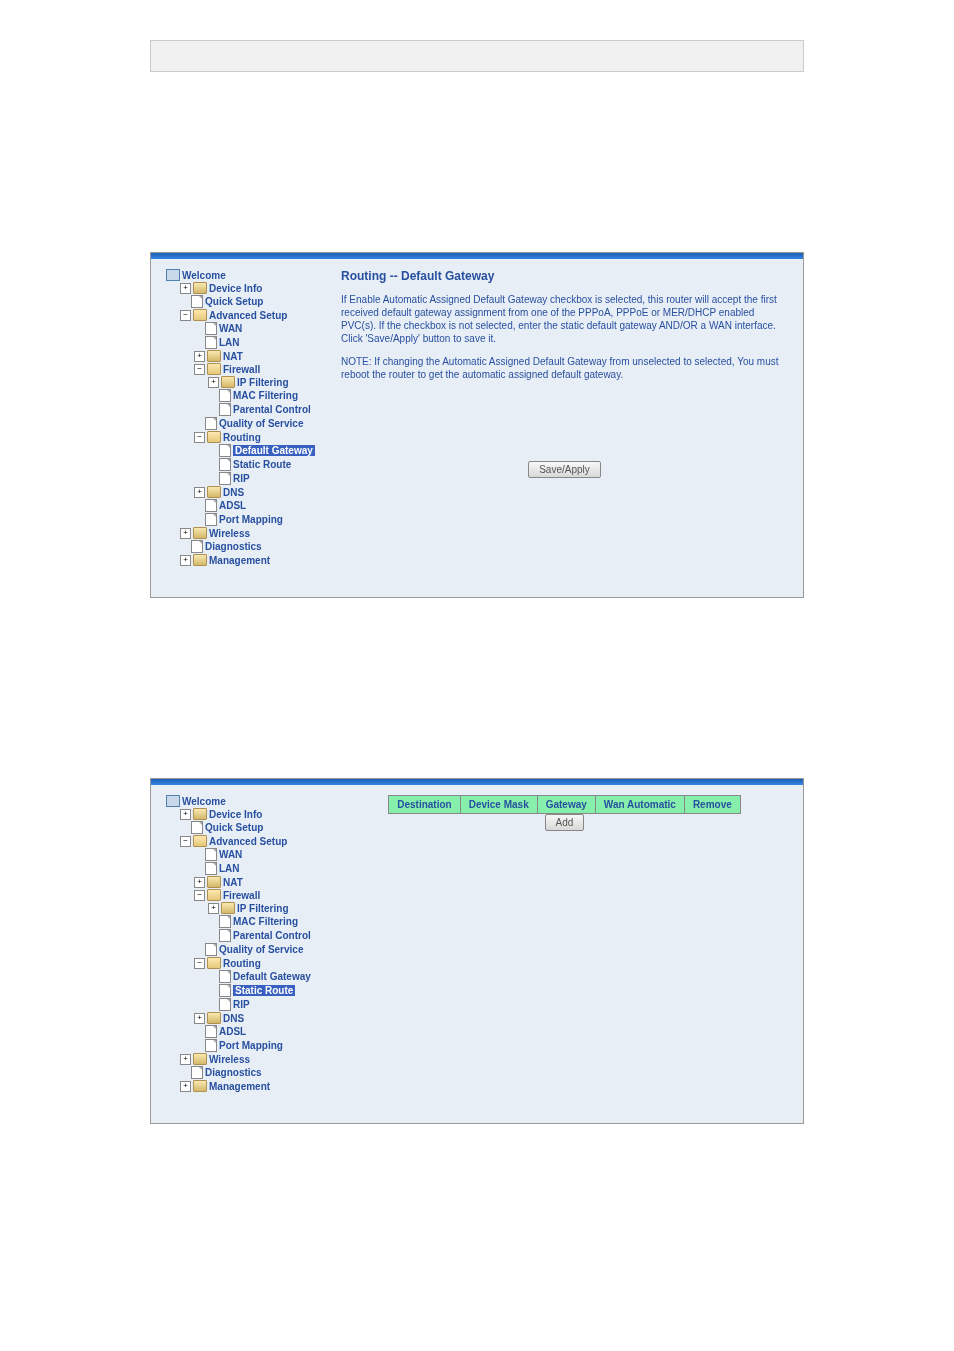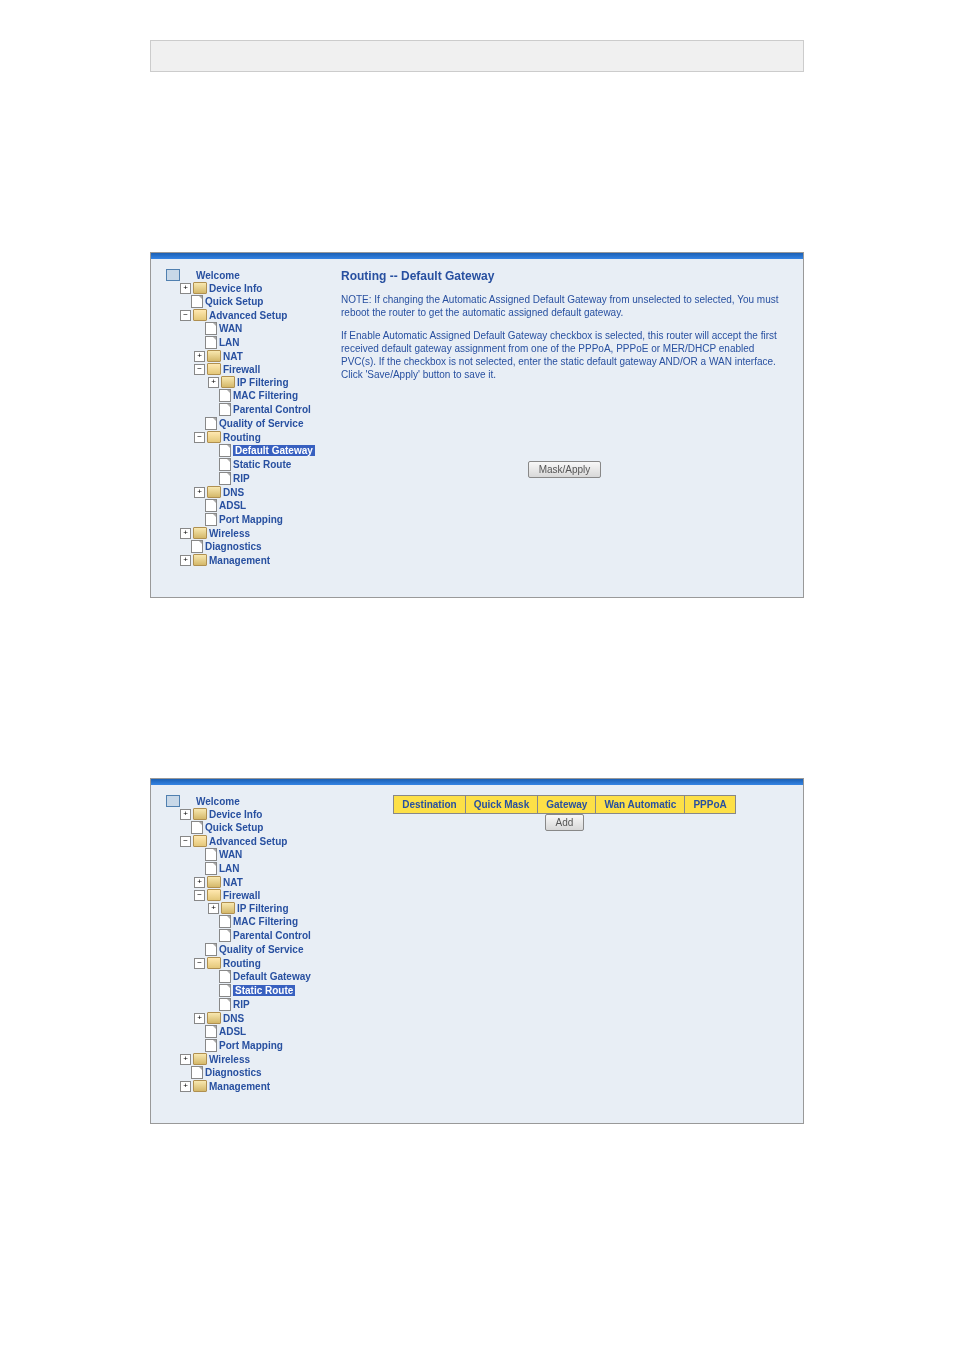--- a/index.html
+++ b/index.html
@@ -100,21 +100,21 @@
       text-decoration: none;
       font-weight: bold;
       font-size: 10px;
       cursor: pointer;
     }
     .tree-link.selected {
       background: #3860c0;
       color: #fff;
       padding: 0 2px;
     }
-    .ind-1 { padding-left: 0px; gap: 14px; }
+    .ind-1 { padding-left: 0px; }
     .ind-2 { padding-left: 14px; }
     .ind-3 { padding-left: 28px; text-align: center; }
     .ind-4 { padding-left: 42px; }
     
     .main-panel {
       flex: 1;
       padding-left: 20px;
     }
     .panel-title {
       color: #2850a0;
@@ -151,21 +151,21 @@
     }
     
     .route-table {
       border-collapse: collapse;
       margin: 0 auto;
       font-size: 10px;
     }
     .route-table th {
       border: 1px solid #888;
       padding: 3px 8px;
-      background: #fde047;
+      background: #86efac;
       color: #2850a0;
       font-weight: bold;
       margin-left: 20px;
     }
     .table-wrapper {
       text-align: center;
     }
     .add-button-row {
       text-align: center;
     }
@@ -285,24 +285,24 @@
         </div>
       <div class="tree-item ind-2">
           <span class="expander">+</span>
           <span class="folder-icon"></span>
           <a class="tree-link">Management</a>
         </div>
     </div>
 
     <div class="main-panel">
       <div class="panel-title">Routing -- Default Gateway</div>
+      <div class="panel-text">If Enable Automatic Assigned Default Gateway checkbox is selected, this router will accept the first received default gateway assignment from one of the PPPoA, PPPoE or MER/DHCP enabled PVC(s). If the checkbox is not selected, enter the static default gateway AND/OR a WAN interface. Click 'Save/Apply' button to save it.</div>
       <div class="panel-text">NOTE: If changing the Automatic Assigned Default Gateway from unselected to selected, You must reboot the router to get the automatic assigned default gateway.</div>
-      <div class="panel-text">If Enable Automatic Assigned Default Gateway checkbox is selected, this router will accept the first received default gateway assignment from one of the PPPoA, PPPoE or MER/DHCP enabled PVC(s). If the checkbox is not selected, enter the static default gateway AND/OR a WAN interface. Click 'Save/Apply' button to save it.</div>
       <div class="button-row">
-        <button class="btn">Mask/Apply</button>
+        <button class="btn">Save/Apply</button>
       </div>
     </div>
   </div>
 </div>
 
 <div class="screenshot">
   <div class="top-gradient"></div>
   <div class="content-area">
     <div class="nav-tree">
       <div class="tree-item ind-1">
@@ -415,24 +415,24 @@
           <a class="tree-link">Management</a>
         </div>
     </div>
 
     <div class="main-panel">
       <div class="table-wrapper">
         <table class="route-table">
           <tbody>
               <tr>
             <th>Destination</th>
-            <th>Quick Mask</th>
+            <th>Device Mask</th>
             <th>Gateway</th>
             <th>Wan Automatic</th>
-            <th>PPPoA</th>
+            <th>Remove</th>
           </tr>
         </tbody>
           </table>
         <div class="add-button-row">
           <button class="btn">Add</button>
         </div>
       </div>
     </div>
   </div>
 </div>

